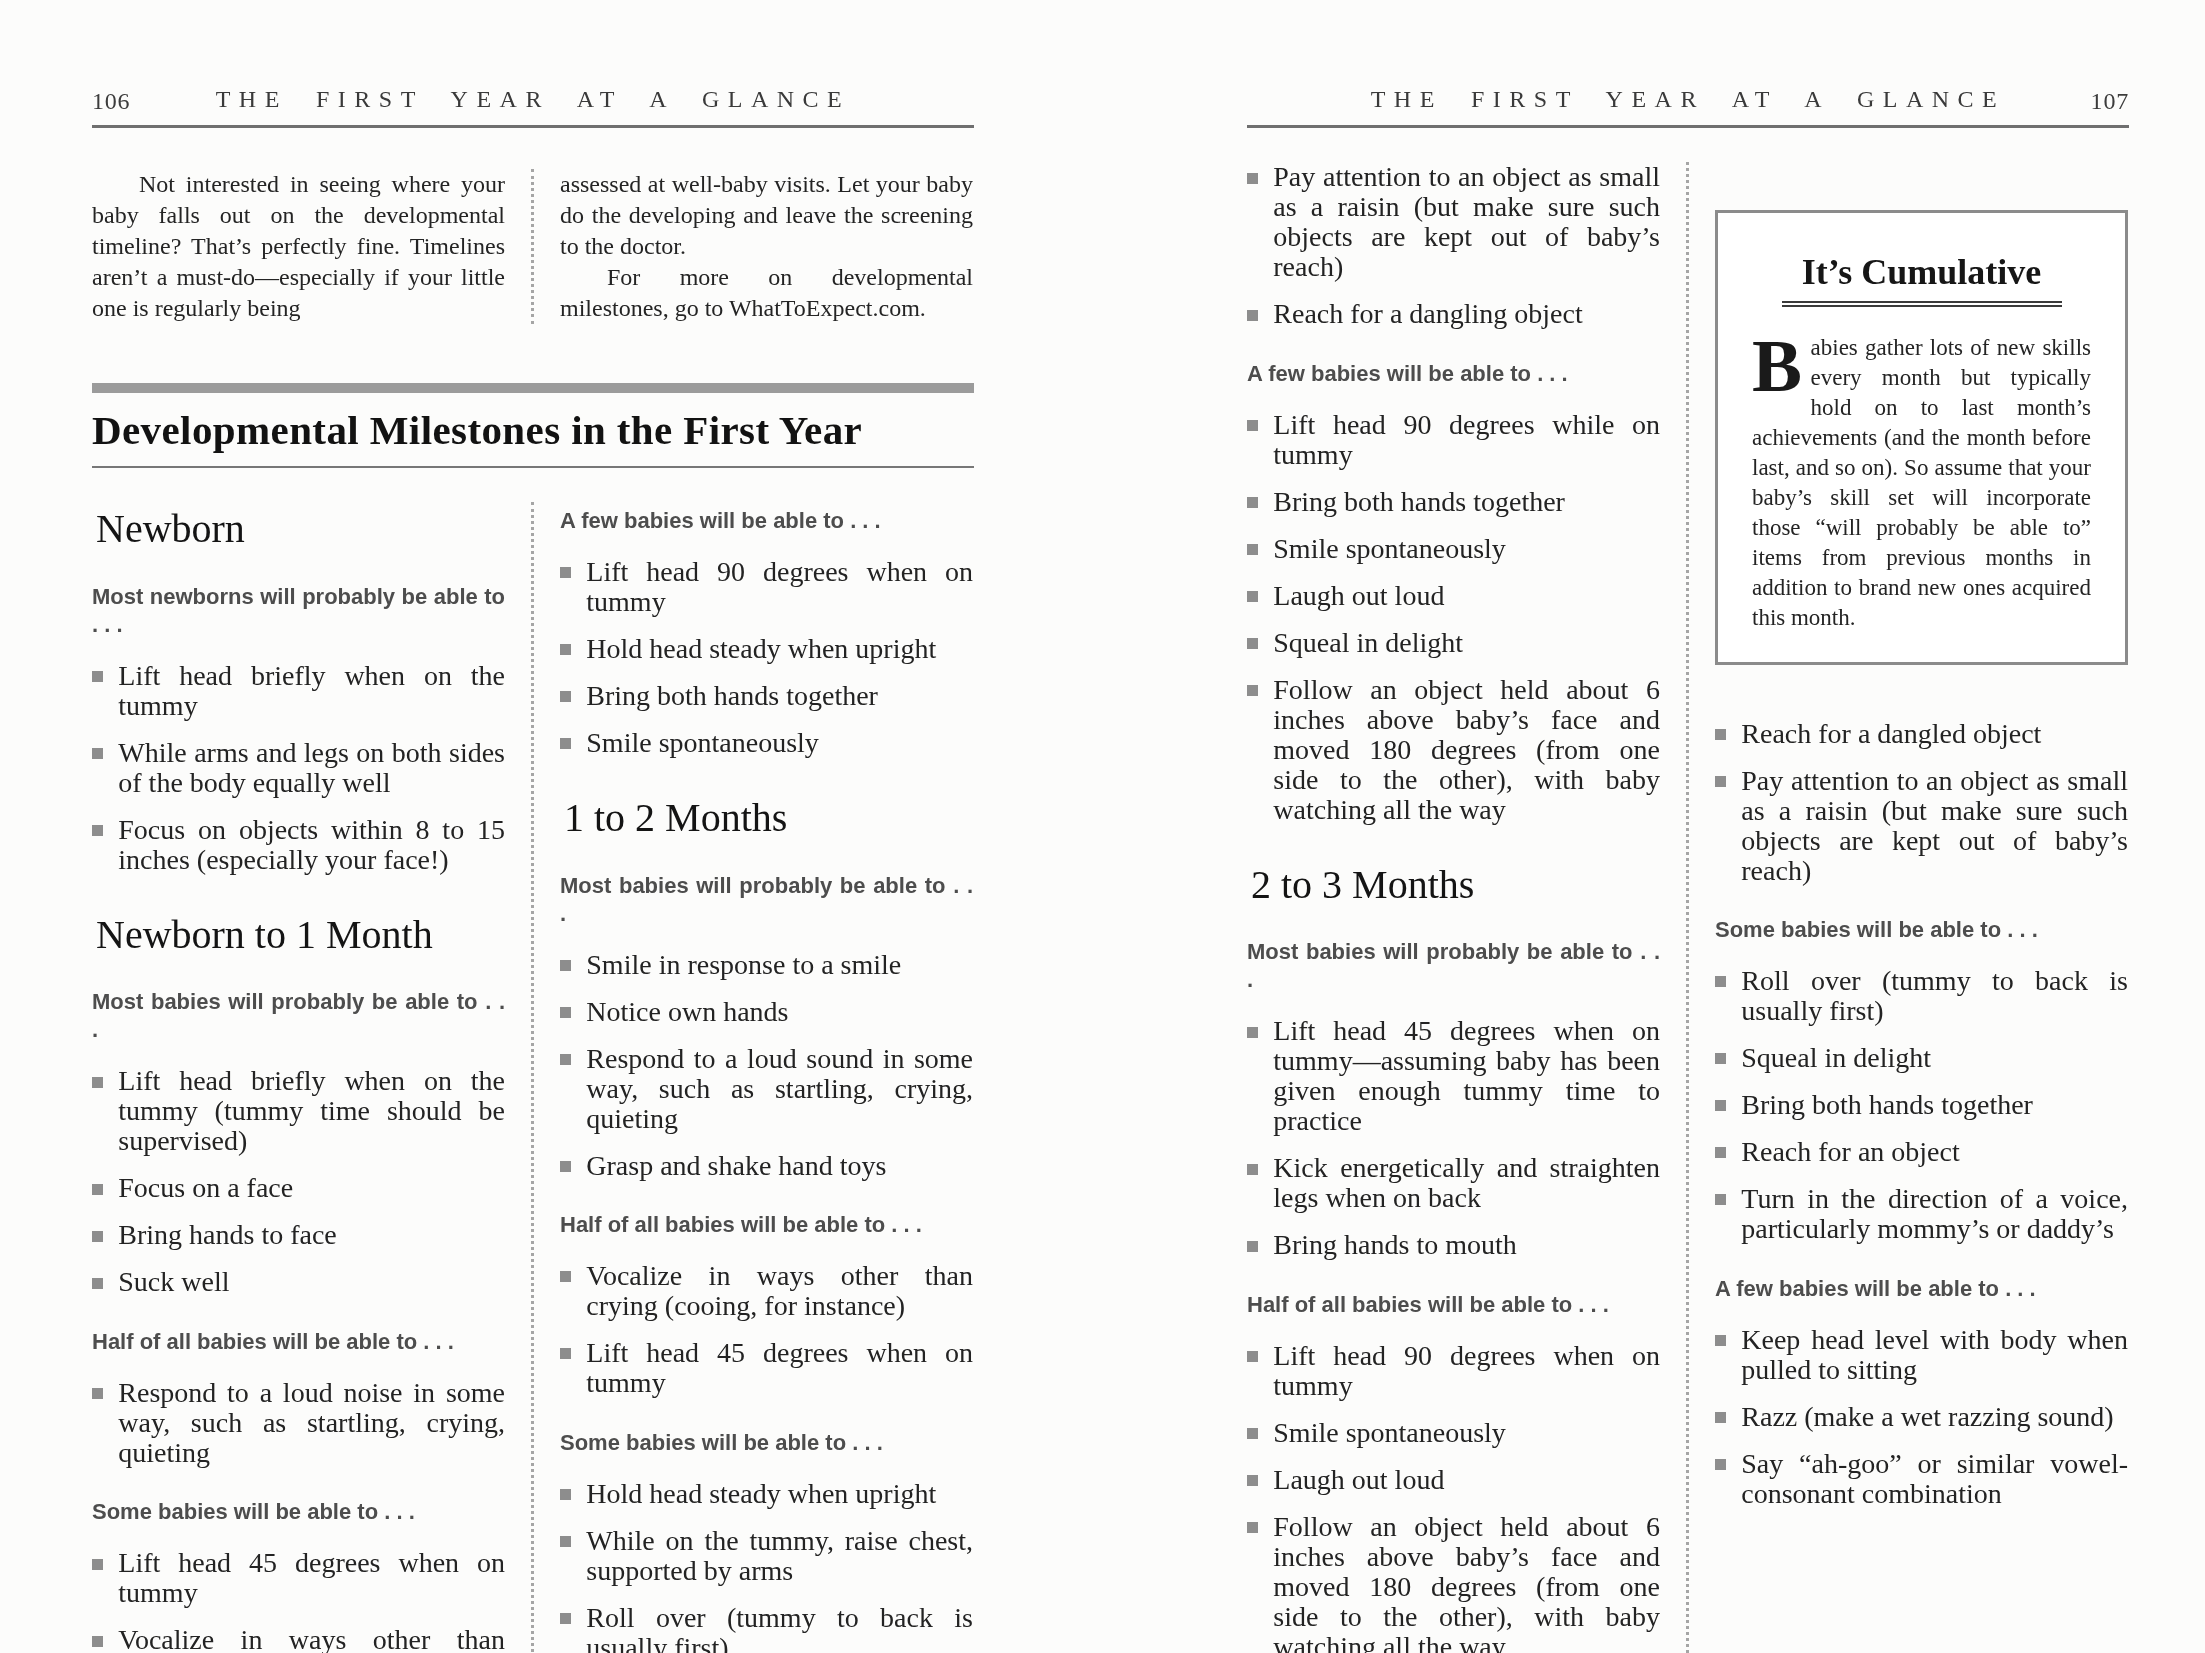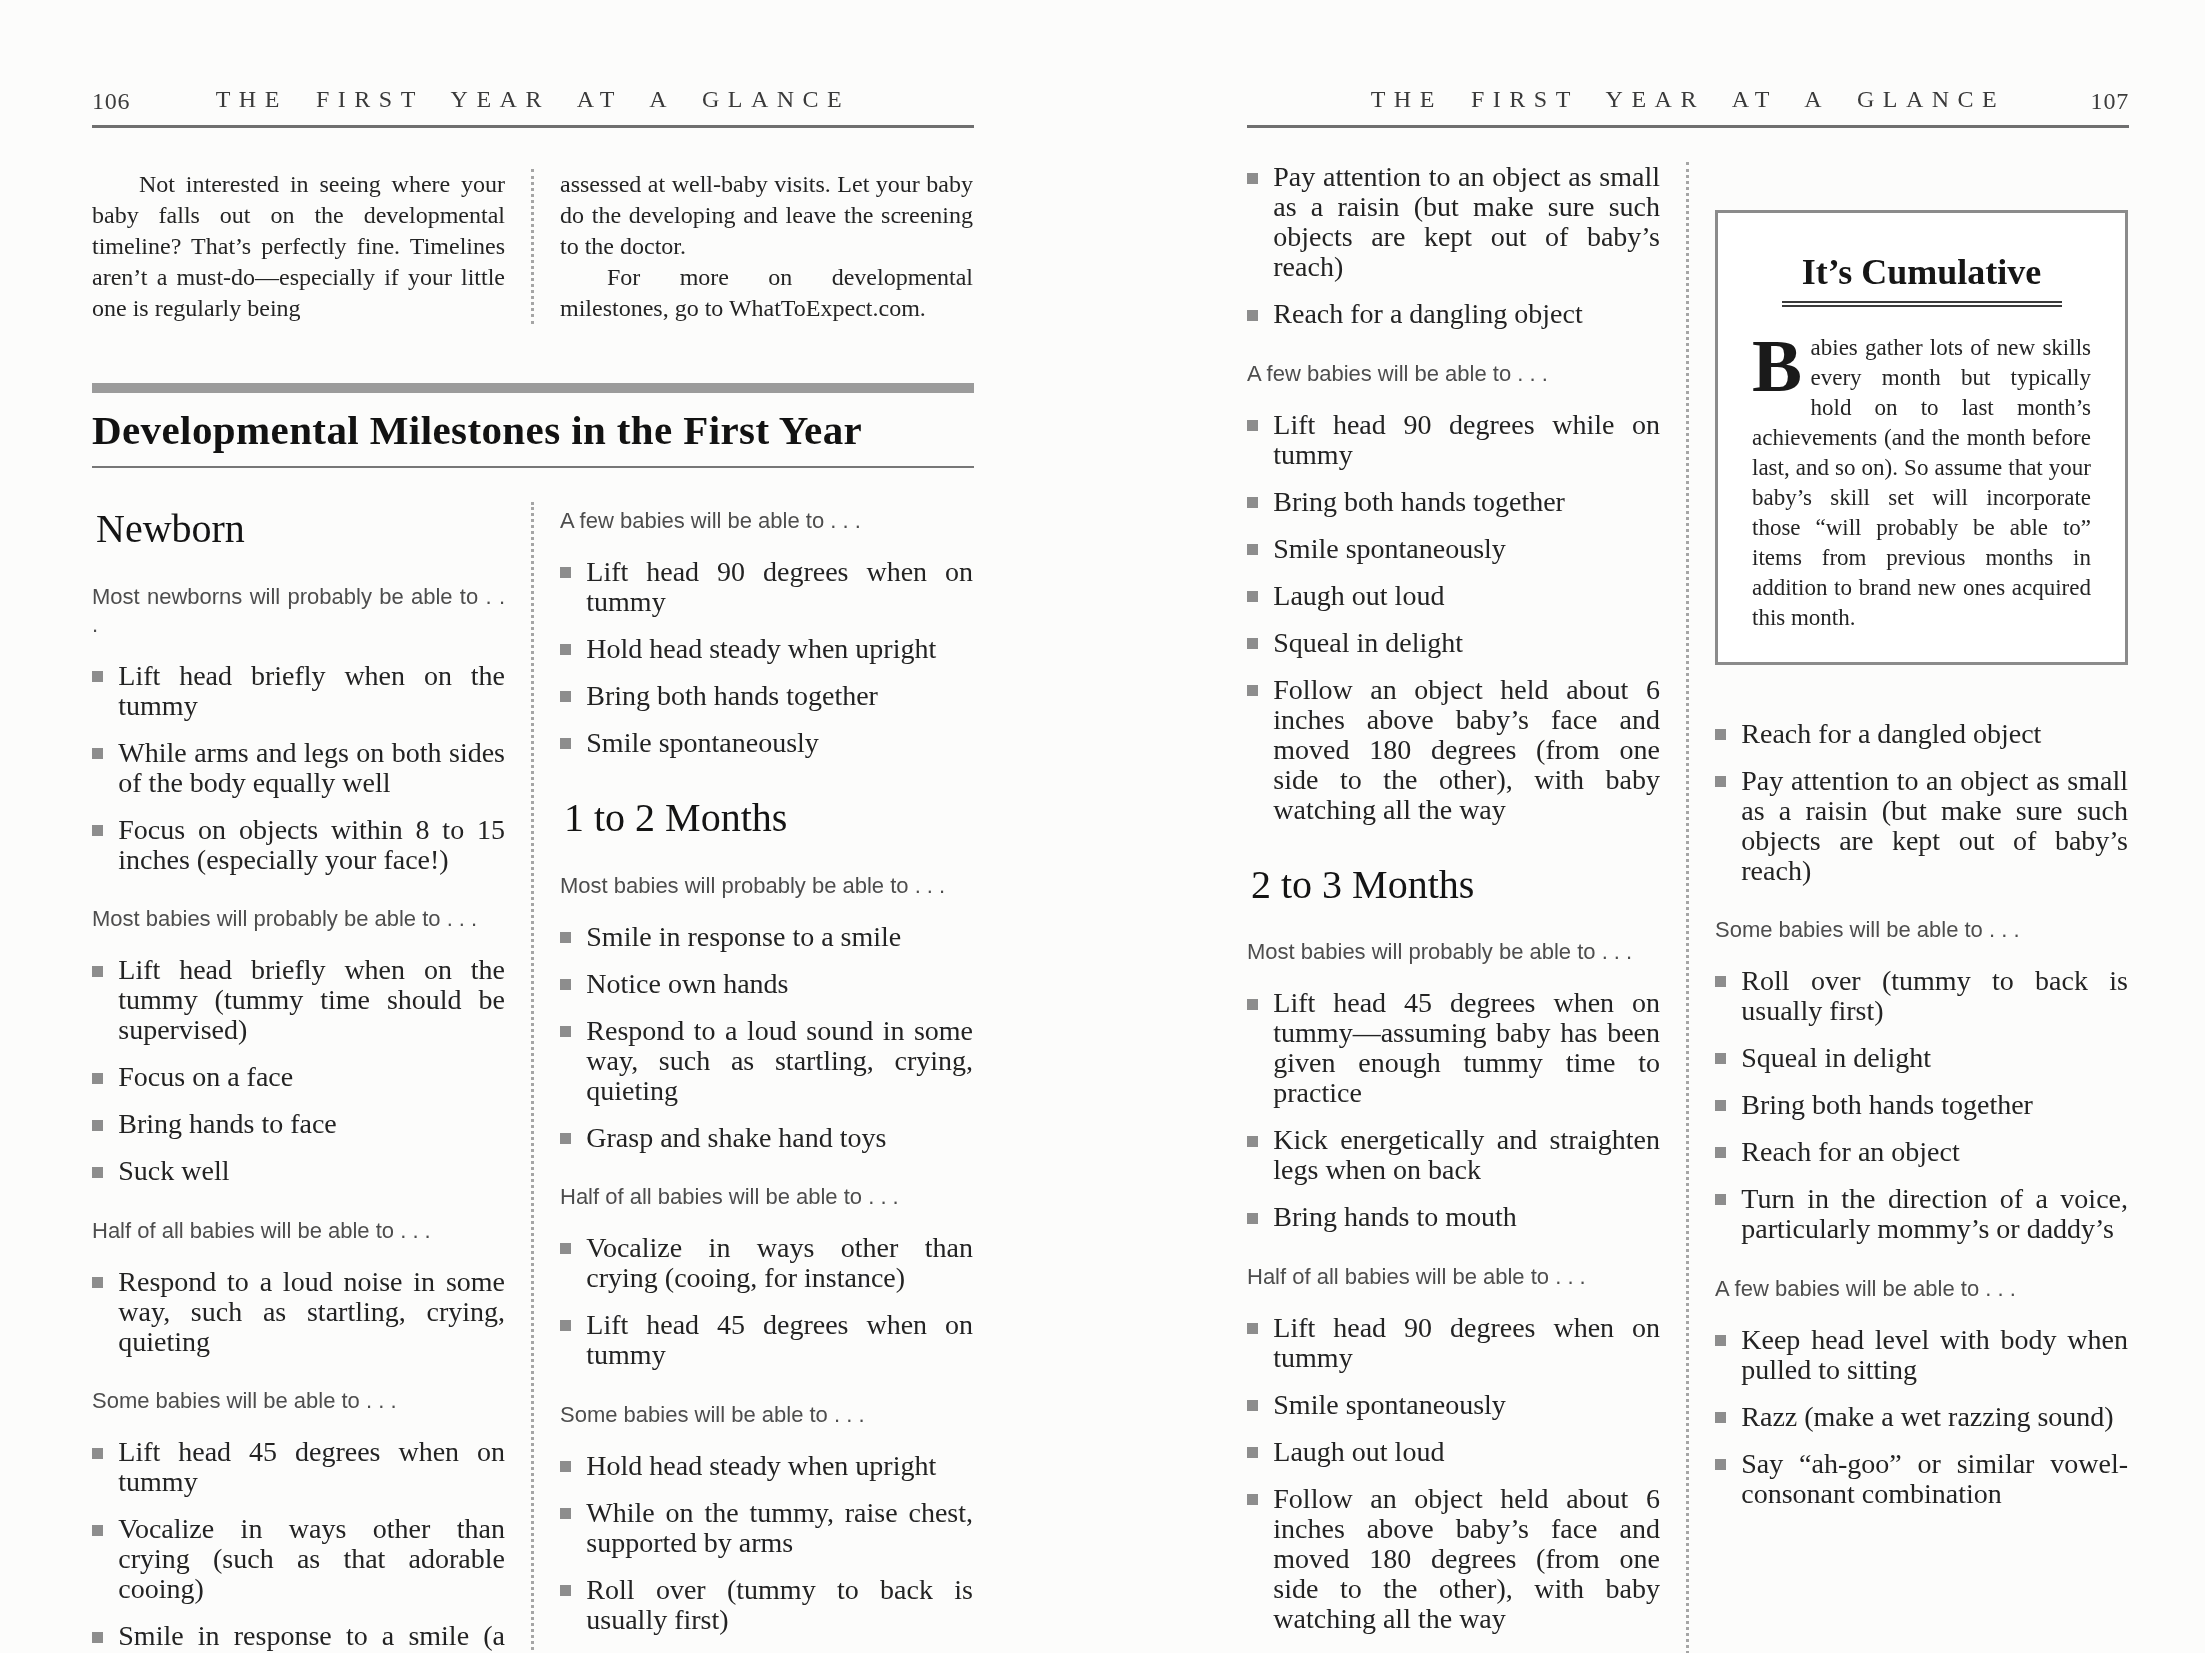--- a/index.html
+++ b/index.html
@@ -47,21 +47,21 @@
 
   
   .milestones{margin-top:34px;}
   .block-heading{
     font-size:40px;font-weight:normal;color:#141414;
     margin:36px 0 22px 4px;font-family:"Liberation Serif","DejaVu Serif",serif;
   }
   .block-heading:first-child{margin-top:3.4px;}
   .block-subhead{
     font-family:"Liberation Sans","DejaVu Sans",sans-serif;
-    font-size:22px;font-weight:normal;color:#4d4d4d;
+    font-size:22px;font-weight:bold;color:#4d4d4d;
     margin:30.5px 0 22px 0;text-align:justify;line-height:28px;
   }
   .block-subhead:first-child{margin-top:5.1px;}
   ul.bullets{list-style:none;margin:0;padding:0;}
   ul.bullets li{display:flex;gap:15.3px;margin:0 0 17px 0;}
   ul.bullets .sq{flex:0 0 11px;width:11px;height:11px;background:#8d8d8d;margin-top:10.2px;}
   ul.bullets .btxt{
     font-size:28px;line-height:30px;text-align:justify;color:#232323;flex:1 1 auto;
   }
 
@@ -122,20 +122,21 @@
           </li>
           <li>
             <span class="sq"></span>
             <span class="btxt">While arms and legs on both sides of the body equally well</span>
           </li>
           <li>
             <span class="sq"></span>
             <span class="btxt">Focus on objects within 8 to 15 inches (especially your face!)</span>
           </li>
         </ul>
+        <h2 class="block-heading">Newborn to 1 Month</h2>
         <div class="block-subhead">Most babies will probably be able to . . .</div>
         <ul class="bullets">
           <li>
             <span class="sq"></span>
             <span class="btxt">Lift head briefly when on the tummy (tummy time should be supervised)</span>
           </li>
           <li>
             <span class="sq"></span>
             <span class="btxt">Focus on a face</span>
           </li>

